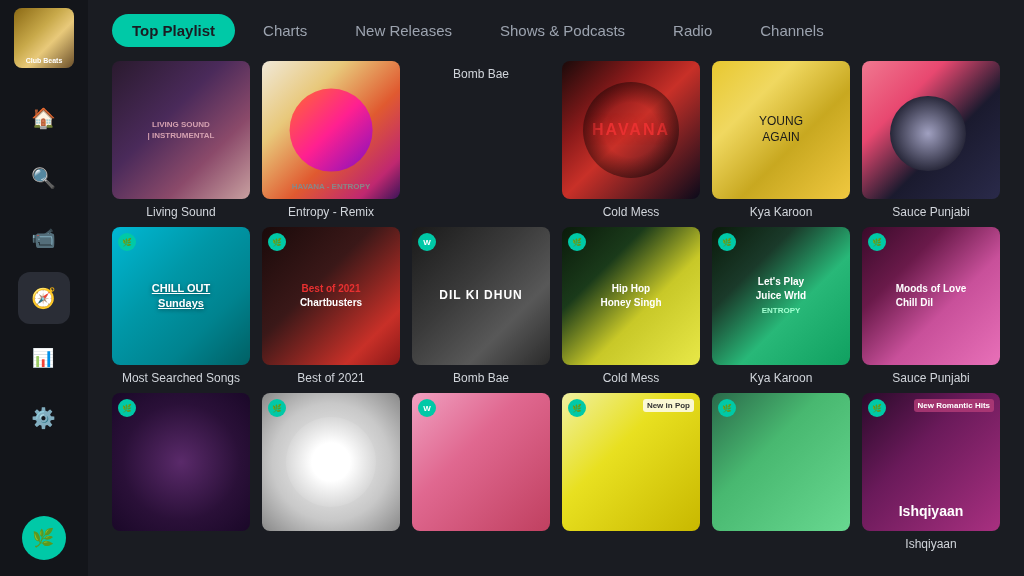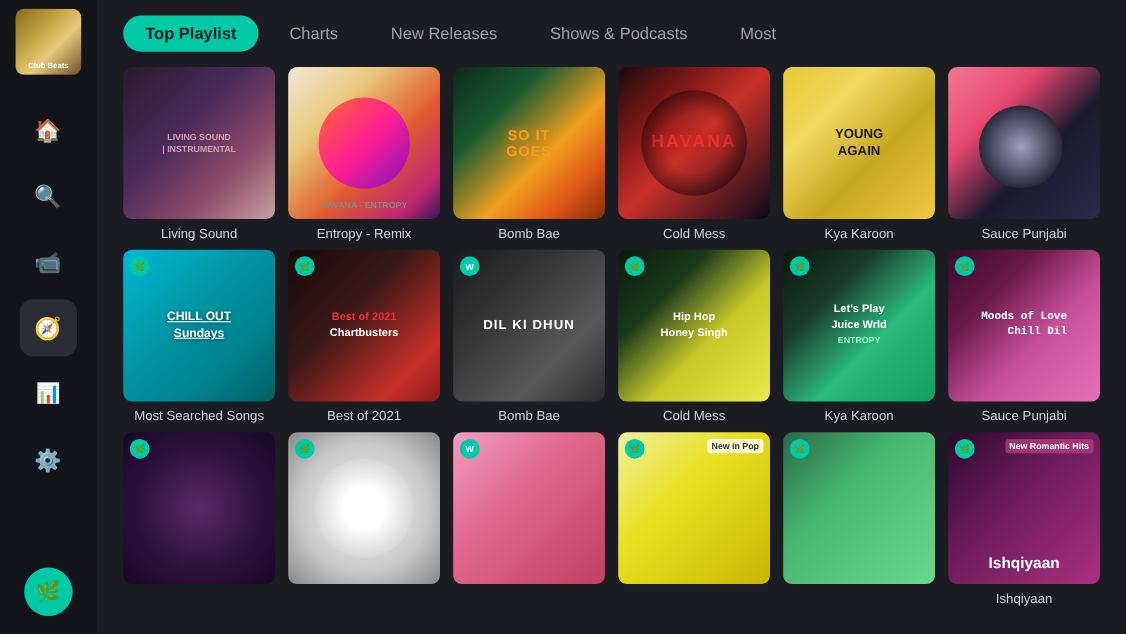--- a/index.html
+++ b/index.html
@@ -248,57 +248,55 @@
     <div class="nav-item" style="background:#00c9a7; border-radius:50%; width:44px; height:44px; font-size:18px;">🌿</div>
   </div>
 </div>
 
 <div class="main">
   <div class="top-nav">
     <div class="nav-tab active">Top Playlist</div>
     <div class="nav-tab">Charts</div>
     <div class="nav-tab">New Releases</div>
     <div class="nav-tab">Shows &amp; Podcasts</div>
-    <div class="nav-tab">Most</div>
+    <div class="nav-tab">Radio</div>
+    <div class="nav-tab">Channels</div>
   </div>
 
   <div class="content">
 
     <div class="music-row">
       <div class="music-card">
         <div class="music-thumb art-living-sound">
           <span style="color:#d4a0b0; font-size:8px; padding:4px; text-align:center; line-height:1.4;">LIVING SOUND<br>| INSTRUMENTAL</span>
         </div>
         <div class="music-label">Living Sound</div>
       </div>
       <div class="music-card">
         <div class="music-thumb art-entropy">
           <div style="width:60%; height:60%; border-radius:50%; background: linear-gradient(135deg, #ff6a30, #ff2090, #8010c0); position:absolute; top:50%; left:50%; transform:translate(-50%,-50%);"></div>
           <span style="position:absolute; bottom:8px; font-size:8px; color:#888; text-align:center;">HAVANA - ENTROPY</span>
         </div>
         <div class="music-label">Entropy - Remix</div>
       </div>
       <div class="music-card">
-        <div class="music-thumb art-bomb-bae">
-          <span style="font-size:13px; font-weight:900; color:#f0a020; letter-spacing:1px; text-shadow: 0 0 8px #f08010;">SO IT<br>GOES</span>
-        </div>
         <div class="music-label">Bomb Bae</div>
       </div>
       <div class="music-card">
         <div class="music-thumb art-cold-mess">
           <div style="position:absolute; top:0; left:0; width:100%; height:100%; display:flex; flex-direction:column; align-items:center; justify-content:center;">
             <div style="font-size:16px; font-weight:900; color:#e83030; letter-spacing:2px; text-shadow:0 0 10px #c82020;">HAVANA</div>
             <div style="width:70%; height:70%; border-radius:50%; background: radial-gradient(circle, rgba(40,0,0,0) 40%, rgba(0,0,0,0.8) 100%); position:absolute;"></div>
           </div>
         </div>
         <div class="music-label">Cold Mess</div>
       </div>
       <div class="music-card">
         <div class="music-thumb art-kya-karoon">
-          <div style="font-size:12px; font-weight:700; color:#1a1a1a; text-align:center; line-height:1.3; padding:8px;">YOUNG<br>AGAIN</div>
+          <div style="font-size:12px; font-weight:400; color:#1a1a1a; text-align:center; line-height:1.3; padding:8px;">YOUNG<br>AGAIN</div>
         </div>
         <div class="music-label">Kya Karoon</div>
       </div>
       <div class="music-card">
         <div class="music-thumb art-sauce-punjabi">
           <div style="width:55%; height:55%; border-radius:50%; background:radial-gradient(circle, #a0a0c0 0%, #181828 80%); position:absolute; bottom:20%; right:25%;"></div>
         </div>
         <div class="music-label">Sauce Punjabi</div>
       </div>
     </div>
@@ -335,21 +333,21 @@
       <div class="music-card">
         <div class="music-thumb art-lets-play">
           <div class="badge">🌿</div>
           <div style="font-size:10px; font-weight:900; color:#fff; text-align:center; line-height:1.4; padding:4px;">Let's Play<br>Juice Wrld<br><span style="font-size:8px; color:#a0ffd0;">ENTROPY</span></div>
         </div>
         <div class="music-label">Kya Karoon</div>
       </div>
       <div class="music-card">
         <div class="music-thumb art-chill-dil">
           <div class="badge">🌿</div>
-          <div style="font-size:10px; font-weight:900; color:#fff; text-align:right; line-height:1.4;font-family:Liberation Mono, monospace;">Moods of Love<br>Chill Dil</div>
+          <div style="font-size:10px; font-weight:900; color:#fff; text-align:left; line-height:1.4;">Moods of Love<br>Chill Dil</div>
         </div>
         <div class="music-label">Sauce Punjabi</div>
       </div>
     </div>
 
     <div class="music-row">
       <div class="music-card">
         <div class="music-thumb art-row3-1">
           <div class="badge">🌿</div>
         </div>

